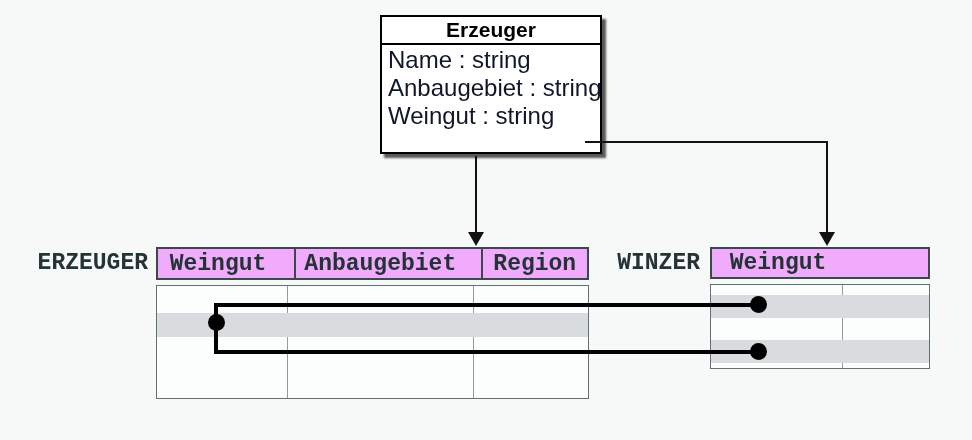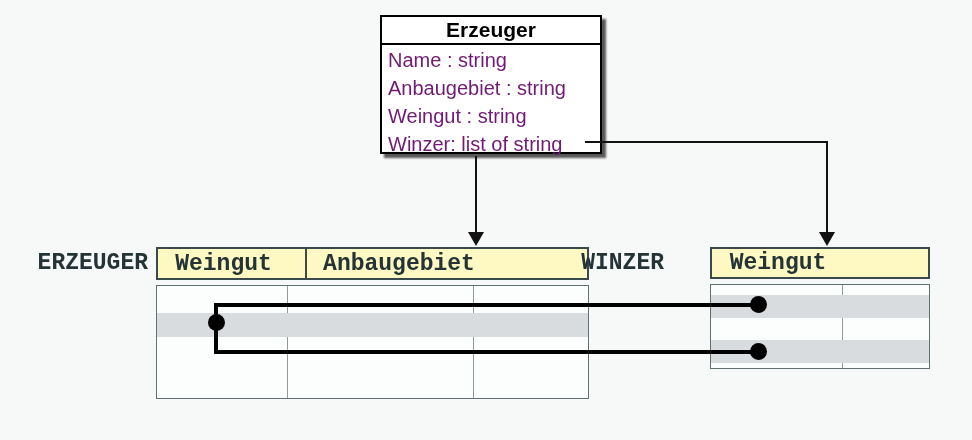--- a/index.html
+++ b/index.html
@@ -7,36 +7,36 @@
        font-family:"Liberation Sans",sans-serif;}
   .stage{position:relative;width:959px;height:440px;}
 
   
   .class-box{position:absolute;left:380px;top:15px;width:222px;height:139px;
     background:#ffffff;border:2px solid #000;box-sizing:border-box;
     box-shadow:4px 4px 2px rgba(35,35,35,0.75);}
   .class-box-title{height:26px;line-height:26px;text-align:center;
     font-weight:bold;font-size:21px;color:#000;border-bottom:2px solid #000;}
   .class-attrs{padding:1px 0 0 6px;}
-  .class-attr{font-size:20px;line-height:28px;color:#701a75;white-space:nowrap;}
+  .class-attr{font-size:24px;line-height:28px;color:#0f172a;white-space:nowrap;}
 
   
   .hline,.vline{position:absolute;background:#121212;}
   .arrowhead{position:absolute;width:0;height:0;
     border-left:8px solid transparent;border-right:8px solid transparent;
     border-top:14px solid #121212;}
 
   
   .tbl-label{position:absolute;font-family:"Liberation Mono",monospace;
     font-weight:bold;font-size:23px;color:#243436;text-align:right;
     white-space:nowrap;}
 
   
   .tbl-header{position:absolute;display:flex;box-sizing:border-box;
-    background:#fef9c3;border:2px solid #3a4a4c;}
+    background:#f0abfc;border:2px solid #3a4a4c;}
   .hdr-cell{font-family:"Liberation Mono",monospace;font-weight:bold;
     font-size:23px;color:#243436;text-align:center;
     display:flex;align-items:center;justify-content:center;
     box-sizing:border-box;overflow:hidden;}
   .hdr-cell + .hdr-cell{border-left:2px solid #3a4a4c;margin-left:16px;}
 
   
   .tbl-body{position:absolute;box-sizing:border-box;background:#fcfdfd;
     border:1px solid #5f7173;}
   .col-sep{position:absolute;top:0;bottom:0;width:1px;background:#909b9b;}
@@ -51,45 +51,45 @@
 <body>
 
 <div class="stage">
 
   <div class="class-box">
     <div class="class-box-title">Erzeuger</div>
     <div class="class-attrs">
       <div class="class-attr">Name : string</div>
       <div class="class-attr">Anbaugebiet : string</div>
       <div class="class-attr">Weingut : string</div>
-      <div class="class-attr">Winzer: list of string</div>
     </div>
   </div>
 
   <div class="vline" style="left:475px;top:156px;width:2px;height:78px;"></div>
   <div class="arrowhead" style="left:468px;top:232px;"></div>
 
   <div class="hline" style="left:585px;top:141px;width:243px;height:2px;"></div>
   <div class="vline" style="left:826px;top:141px;width:2px;height:93px;"></div>
   <div class="arrowhead" style="left:819px;top:232px;"></div>
 
   <div class="tbl-label" style="left:30px;top:250px;width:118px;">ERZEUGER</div>
 
   <div class="tbl-header" style="left:156px;top:247px;width:433px;height:33px;">
     <div class="hdr-cell" style="width:131px;">Weingut</div>
     <div class="hdr-cell" style="width:186px;">Anbaugebiet</div>
+    <div class="hdr-cell" style="width:116px;">Region</div>
   </div>
 
   <div class="tbl-body" style="left:156px;top:285px;width:433px;height:114px;">
     <div class="col-sep" style="left:130px;"></div>
     <div class="col-sep" style="left:316px;"></div>
     <div class="row-band" style="top:27px;height:24px;"></div>
   </div>
 
-  <div class="tbl-label" style="left:576px;top:250px;width:88px;">WINZER</div>
+  <div class="tbl-label" style="left:612px;top:250px;width:88px;">WINZER</div>
 
   <div class="tbl-header" style="left:710px;top:247px;width:220px;height:32px;">
     <div class="hdr-cell" style="width:132px;">Weingut</div>
   </div>
 
   <div class="tbl-body" style="left:710px;top:284px;width:220px;height:85px;">
     <div class="col-sep" style="left:131px;"></div>
     <div class="row-band" style="top:10px;height:23px;"></div>
     <div class="row-band" style="top:55px;height:23px;"></div>
   </div>

